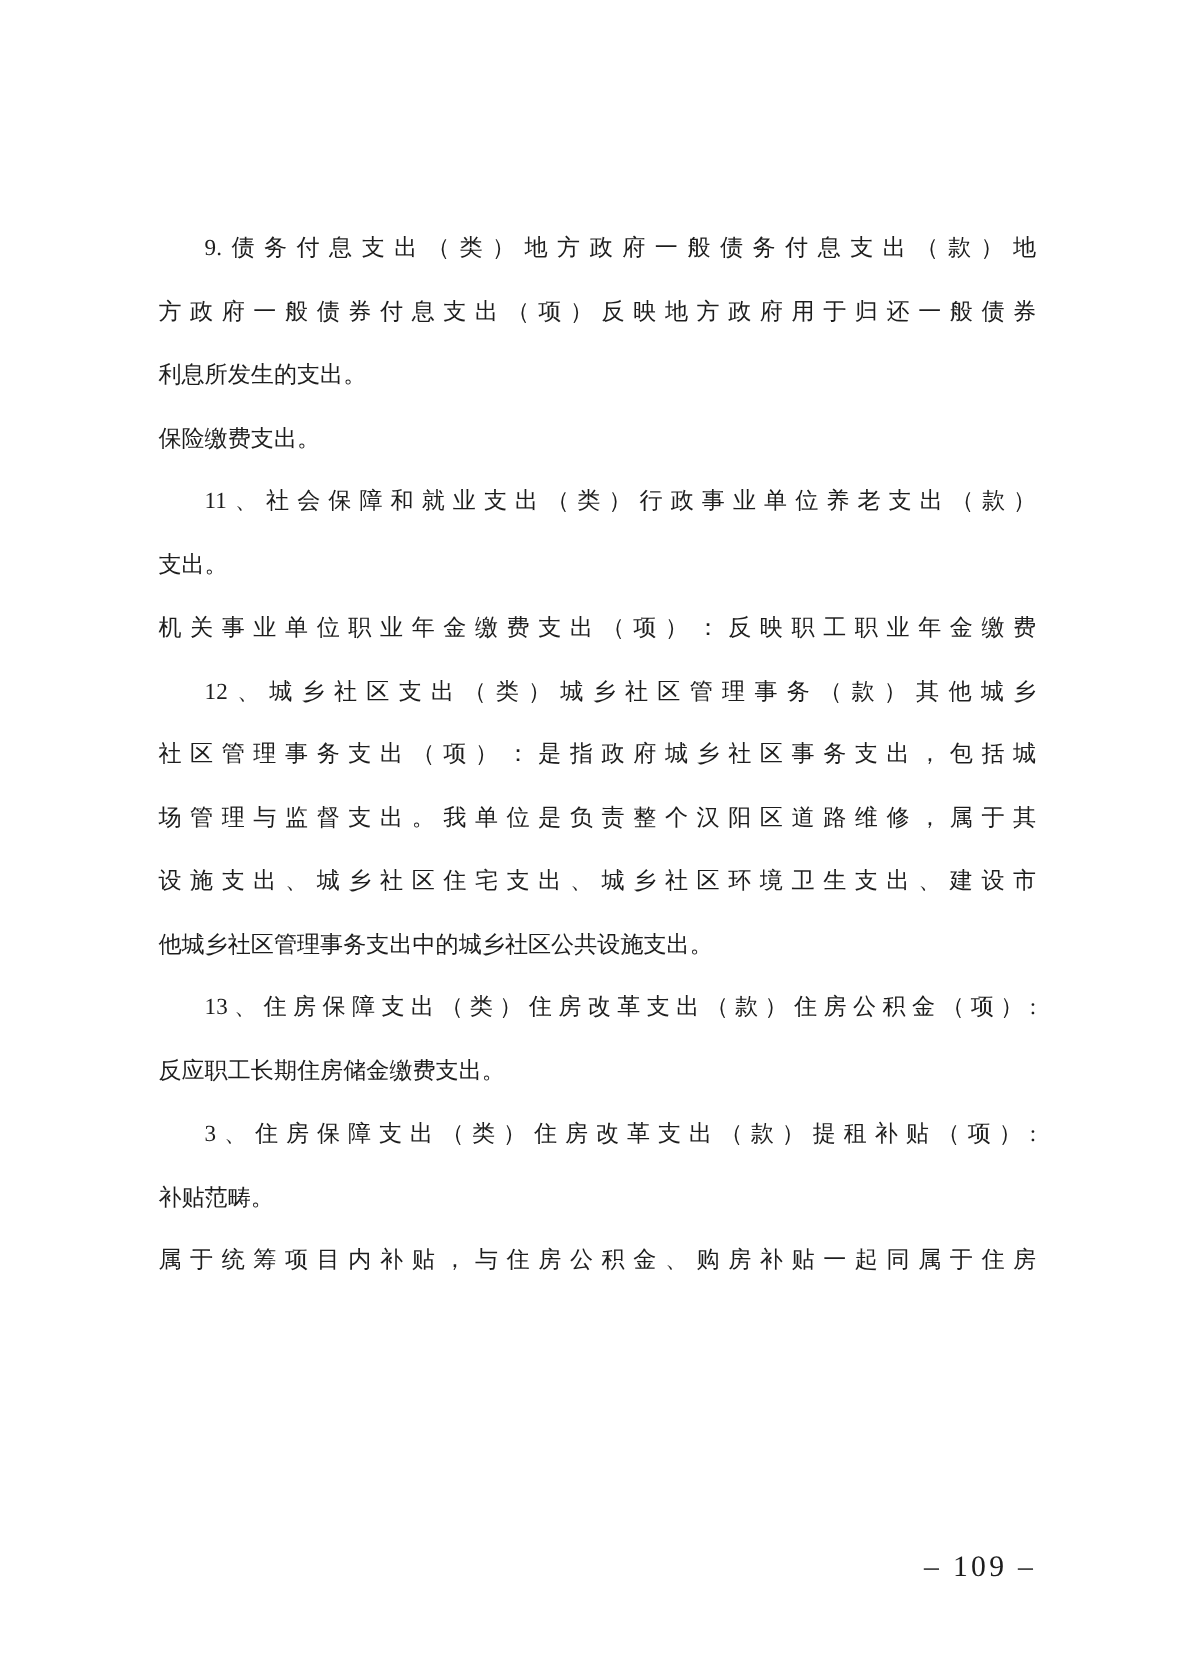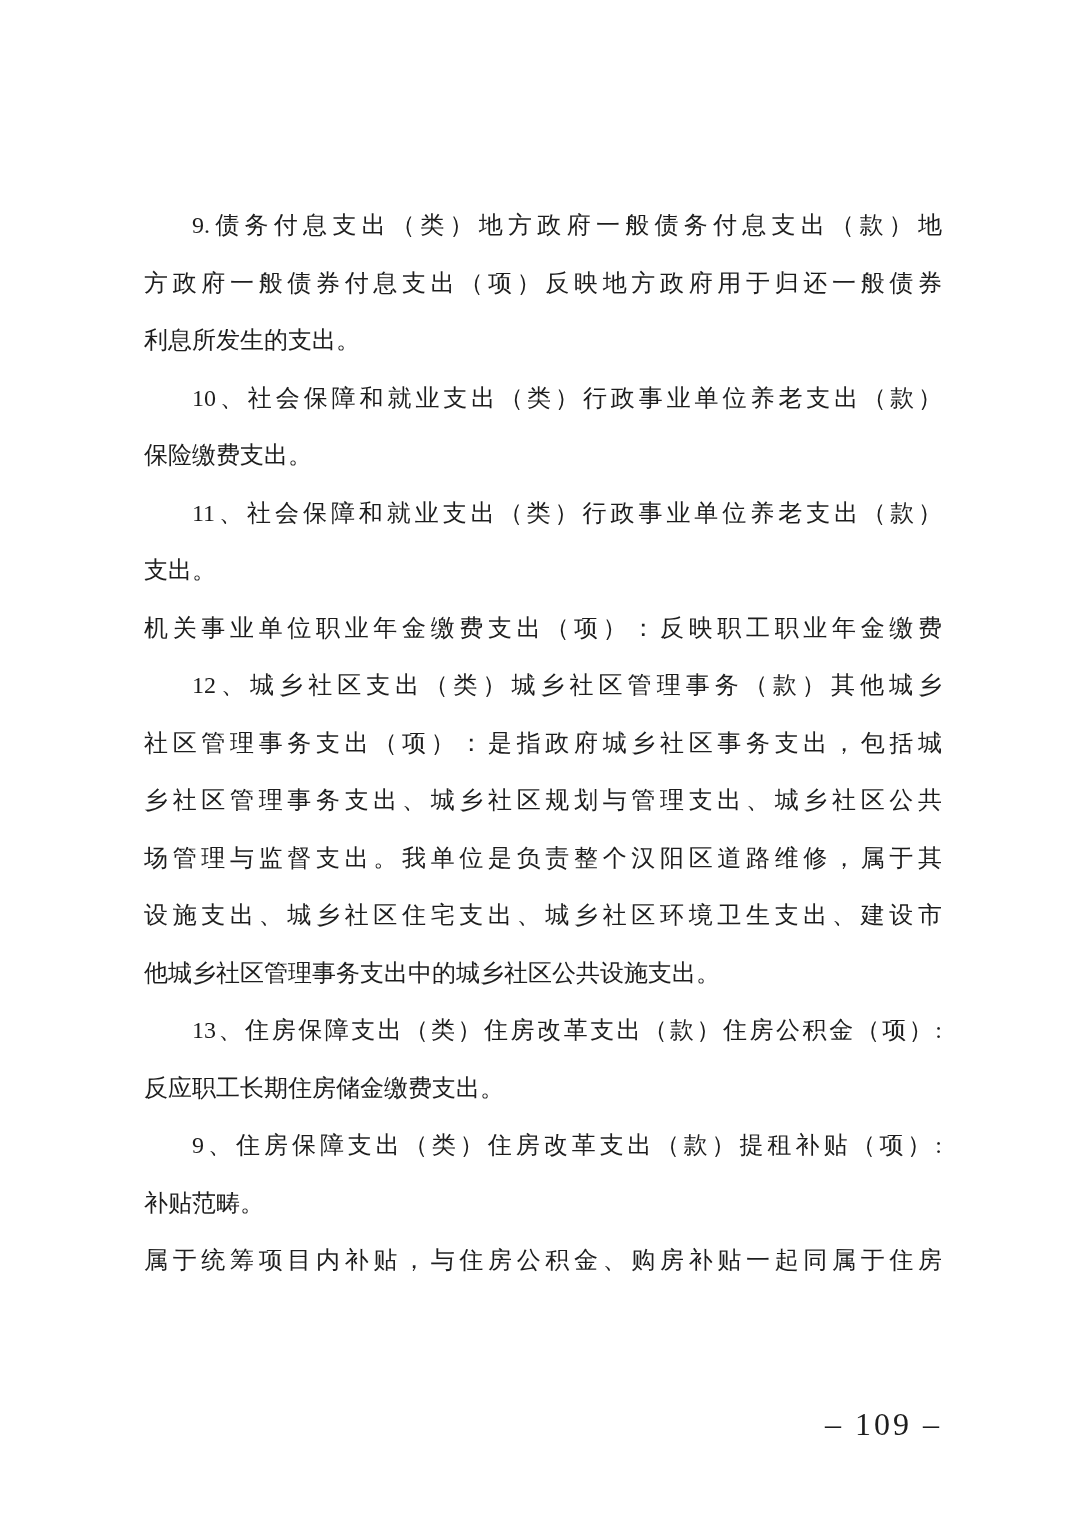--- a/index.html
+++ b/index.html
@@ -19,82 +19,80 @@
     position: absolute;
     left: 144px;
     top: 197px;
     width: 798px;
   }
   .para {
     margin: 0;
     padding: 0;
   }
   .line {
-    font-size: 24px;
+    font-size: 21px;
     height: 57.5px;
     line-height: 57.5px;
     white-space: normal;
     text-align: justify;
     text-align-last: justify;
     text-justify: inter-character;
     overflow: visible;
   }
   .line.first {
     text-indent: 2em;
   }
   .line.last {
     text-align-last: left;
   }
   .page-number {
     position: absolute;
     top: 1408px;
     right: 132px;
-    font-size: 32px;
+    font-size: 27px;
     line-height: 32px;
     letter-spacing: 3px;
     color: #1d1d1d;
   }
 </style>
 </head>
 <body>
 
 <div class="content">
 
   <section class="para">
     <div class="line first">9.债务付息支出（类）地方政府一般债务付息支出（款）地</div>
     <div class="line">方政府一般债券付息支出（项）反映地方政府用于归还一般债券</div>
     <div class="line last">利息所发生的支出。</div>
   </section>
 
   <section class="para">
-    <div class="line first">10、社会保障和就业支出（类）行政事业单位养老支出（款）</div>
     <div class="line last">保险缴费支出。</div>
   </section>
 
   <section class="para">
     <div class="line first">11、社会保障和就业支出（类）行政事业单位养老支出（款）</div>
     <div class="line last">支出。</div>
     <div class="line">机关事业单位职业年金缴费支出（项）：反映职工职业年金缴费</div>
   </section>
 
   <section class="para">
     <div class="line first">12、城乡社区支出（类）城乡社区管理事务（款）其他城乡</div>
     <div class="line">社区管理事务支出（项）：是指政府城乡社区事务支出，包括城</div>
-    <div class="line">乡社区管理事务支出、城乡社区规划与管理支出、城乡社区公共</div>
     <div class="line">场管理与监督支出。我单位是负责整个汉阳区道路维修，属于其</div>
     <div class="line">设施支出、城乡社区住宅支出、城乡社区环境卫生支出、建设市</div>
     <div class="line last">他城乡社区管理事务支出中的城乡社区公共设施支出。</div>
   </section>
 
   <section class="para">
     <div class="line first">13、住房保障支出（类）住房改革支出（款）住房公积金（项）:</div>
     <div class="line last">反应职工长期住房储金缴费支出。</div>
   </section>
 
   <section class="para">
-    <div class="line first">9、住房保障支出（类）住房改革支出（款）提租补贴（项）:</div>
+    <div class="line first">3、住房保障支出（类）住房改革支出（款）提租补贴（项）:</div>
     <div class="line last">补贴范畴。</div>
     <div class="line">属于统筹项目内补贴，与住房公积金、购房补贴一起同属于住房</div>
   </section>
 
 </div>
 
 <div class="page-number">– 109 –</div>
 
 </body></html>

